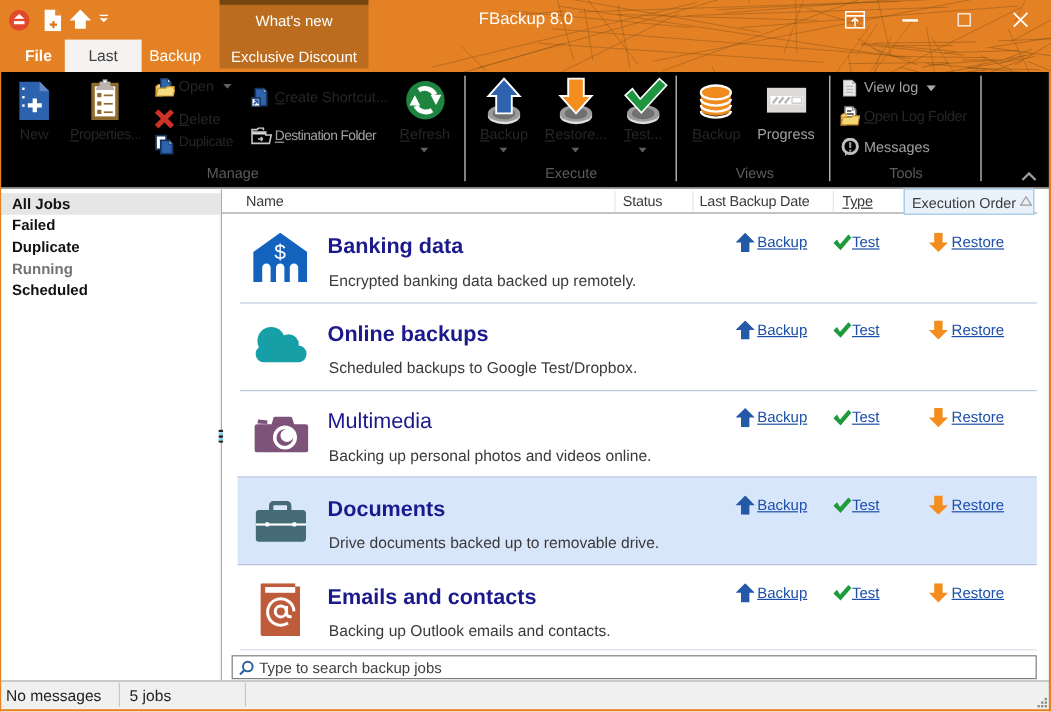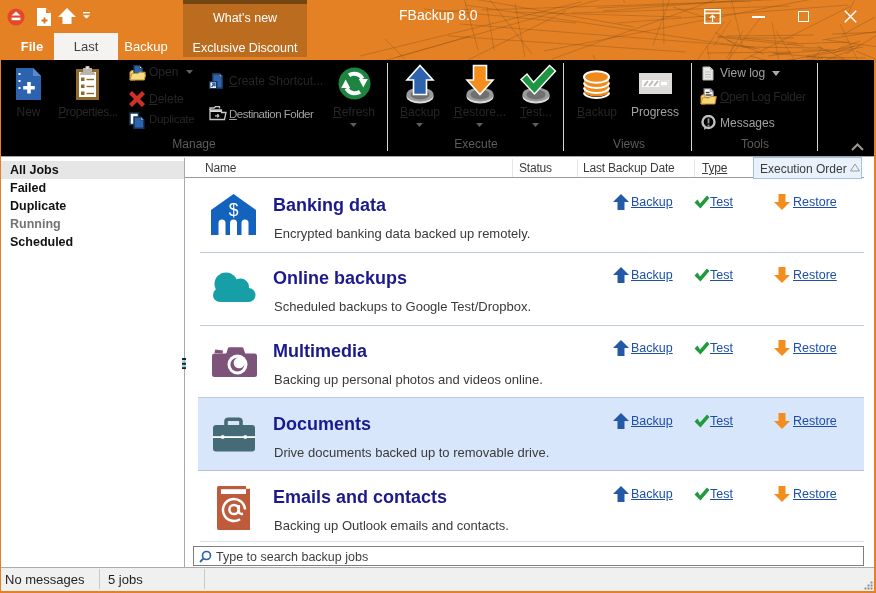--- a/index.html
+++ b/index.html
@@ -426,21 +426,21 @@
 <a class="abs u" style="left:793px;top:268px;font-size:12.5px;color:#1D4FA8;">Restore</a>
 
 <svg class="abs" style="left:212px;top:346px;width:45px;height:31px;" viewBox="0 0 45 31">
   <polygon points="2.5,7 3.2,3.6 11,4.4 10.6,7.4" fill="#7E5379"></polygon>
   <path d="M14,8.5 L16,2 Q16.3,1.2 17.3,1.2 L30,1.2 Q31,1.2 31.3,2 L33.5,8.5 Z" fill="#7E5379"></path>
   <rect x="0" y="7.5" width="45" height="23.5" rx="2.5" fill="#7E5379"></rect>
   <circle cx="25.5" cy="18.5" r="10" fill="#fff"></circle>
   <circle cx="25.3" cy="18.7" r="6.9" fill="#7E5379"></circle>
   <circle cx="27.1" cy="16.9" r="5.4" fill="#fff"></circle>
 </svg>
-<div class="abs" style="left:273px;top:341px;font-size:18px;font-weight:bold;color:#1A1A8C;">Multimedia</div>
+<div class="abs" style="left:273px;top:341px;font-size:18px;font-weight:normal;color:#1A1A8C;">Multimedia</div>
 <div class="abs" style="left:274px;top:372px;font-size:13px;color:#3A3A3A;">Backing up personal photos and videos online.</div>
 <svg class="abs" style="left:613px;top:340px;width:16px;height:16px;" viewBox="0 0 16 16">
     <polygon points="8,0 16,8 11.5,8 11.5,16 4.5,16 4.5,8 0,8" fill="#2459A8"></polygon>
   </svg>
 <a class="abs u" style="left:631px;top:341px;font-size:12.5px;color:#1D4FA8;">Backup</a>
 <svg class="abs" style="left:694px;top:341px;width:16px;height:14px;" viewBox="0 0 16 14">
     <path d="M0.5,7.5 L3.5,4.5 L6,8.5 L13,0.5 L15.5,3 L6.5,13.5 Z" fill="#1F9A3C"></path>
   </svg>
 <a class="abs u" style="left:710px;top:341px;font-size:12.5px;color:#1D4FA8;">Test</a>
 <svg class="abs" style="left:774px;top:340px;width:16px;height:16px;" viewBox="0 0 16 16">

